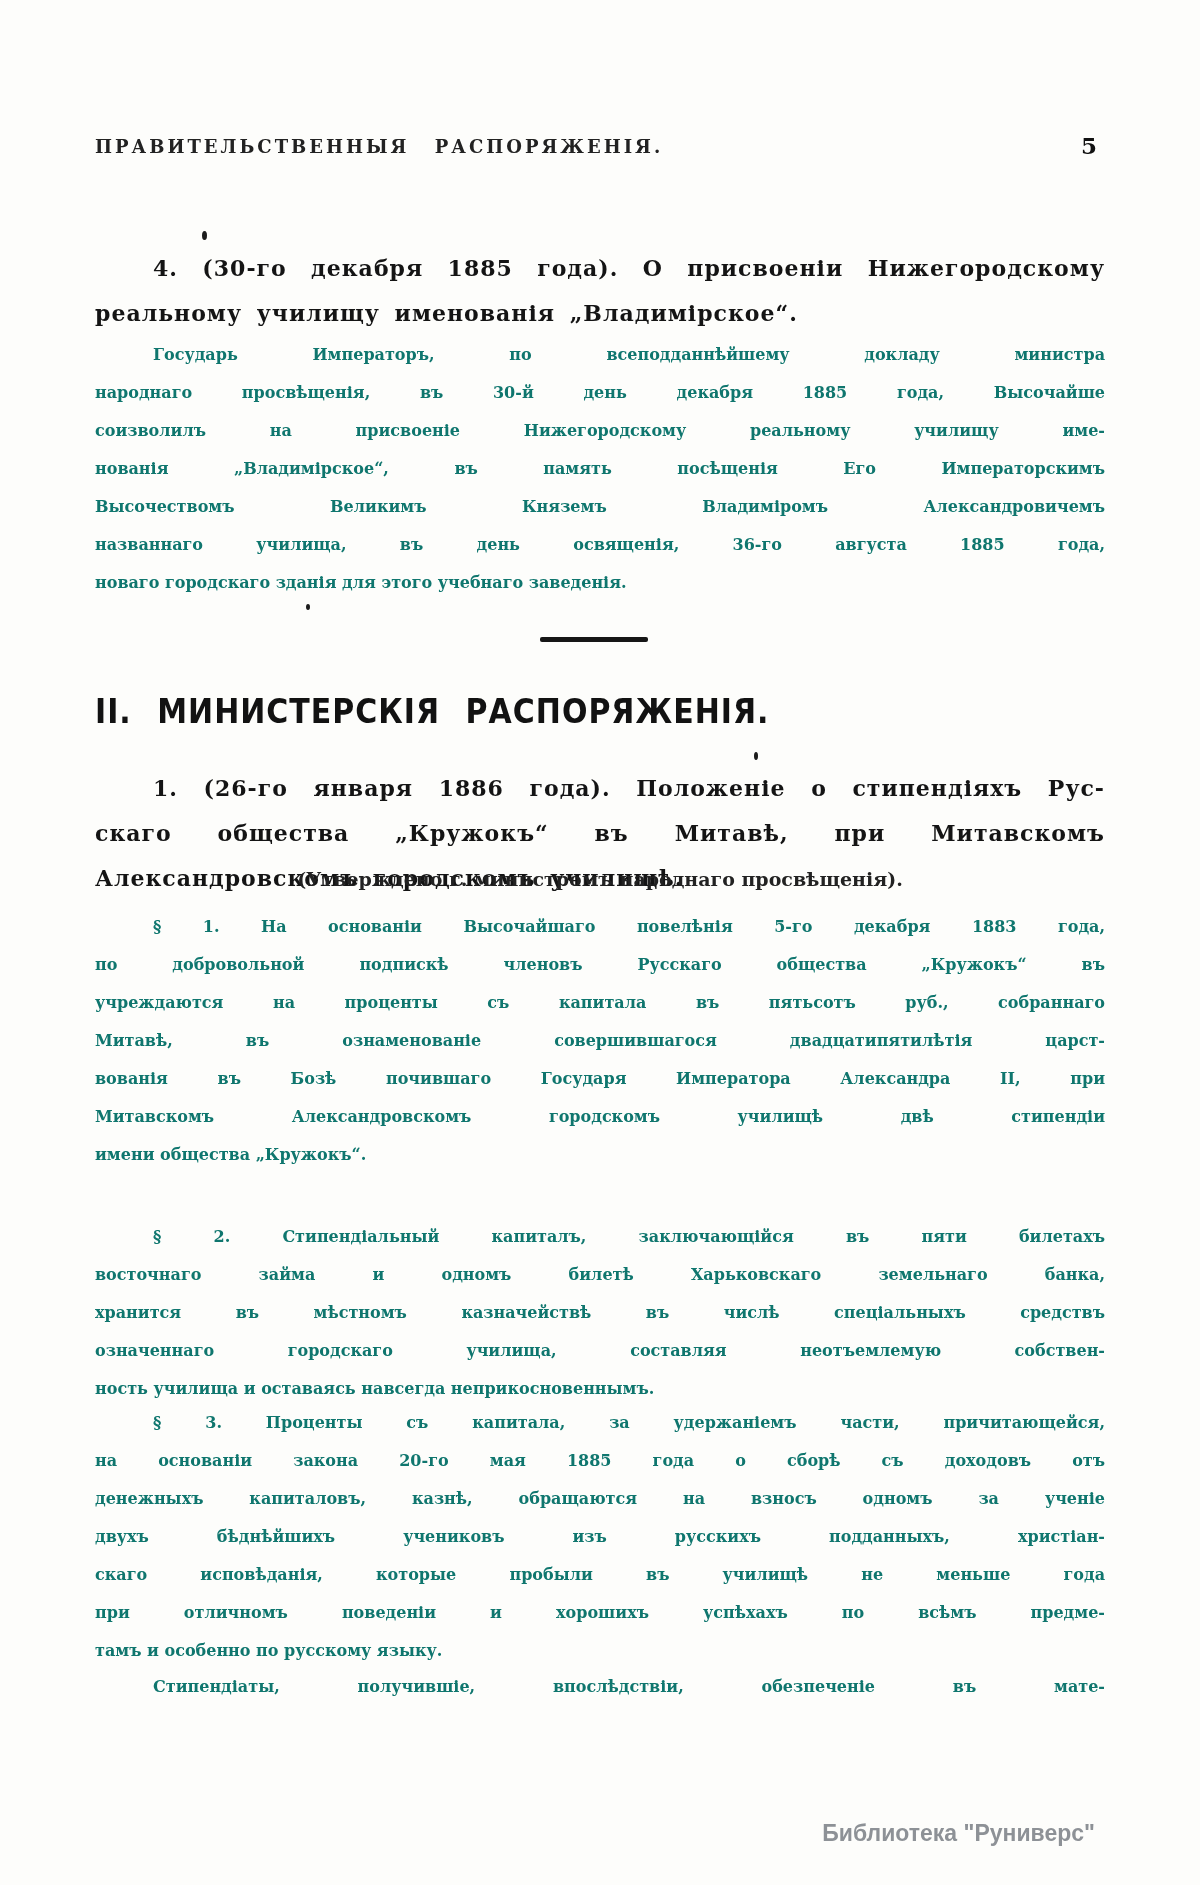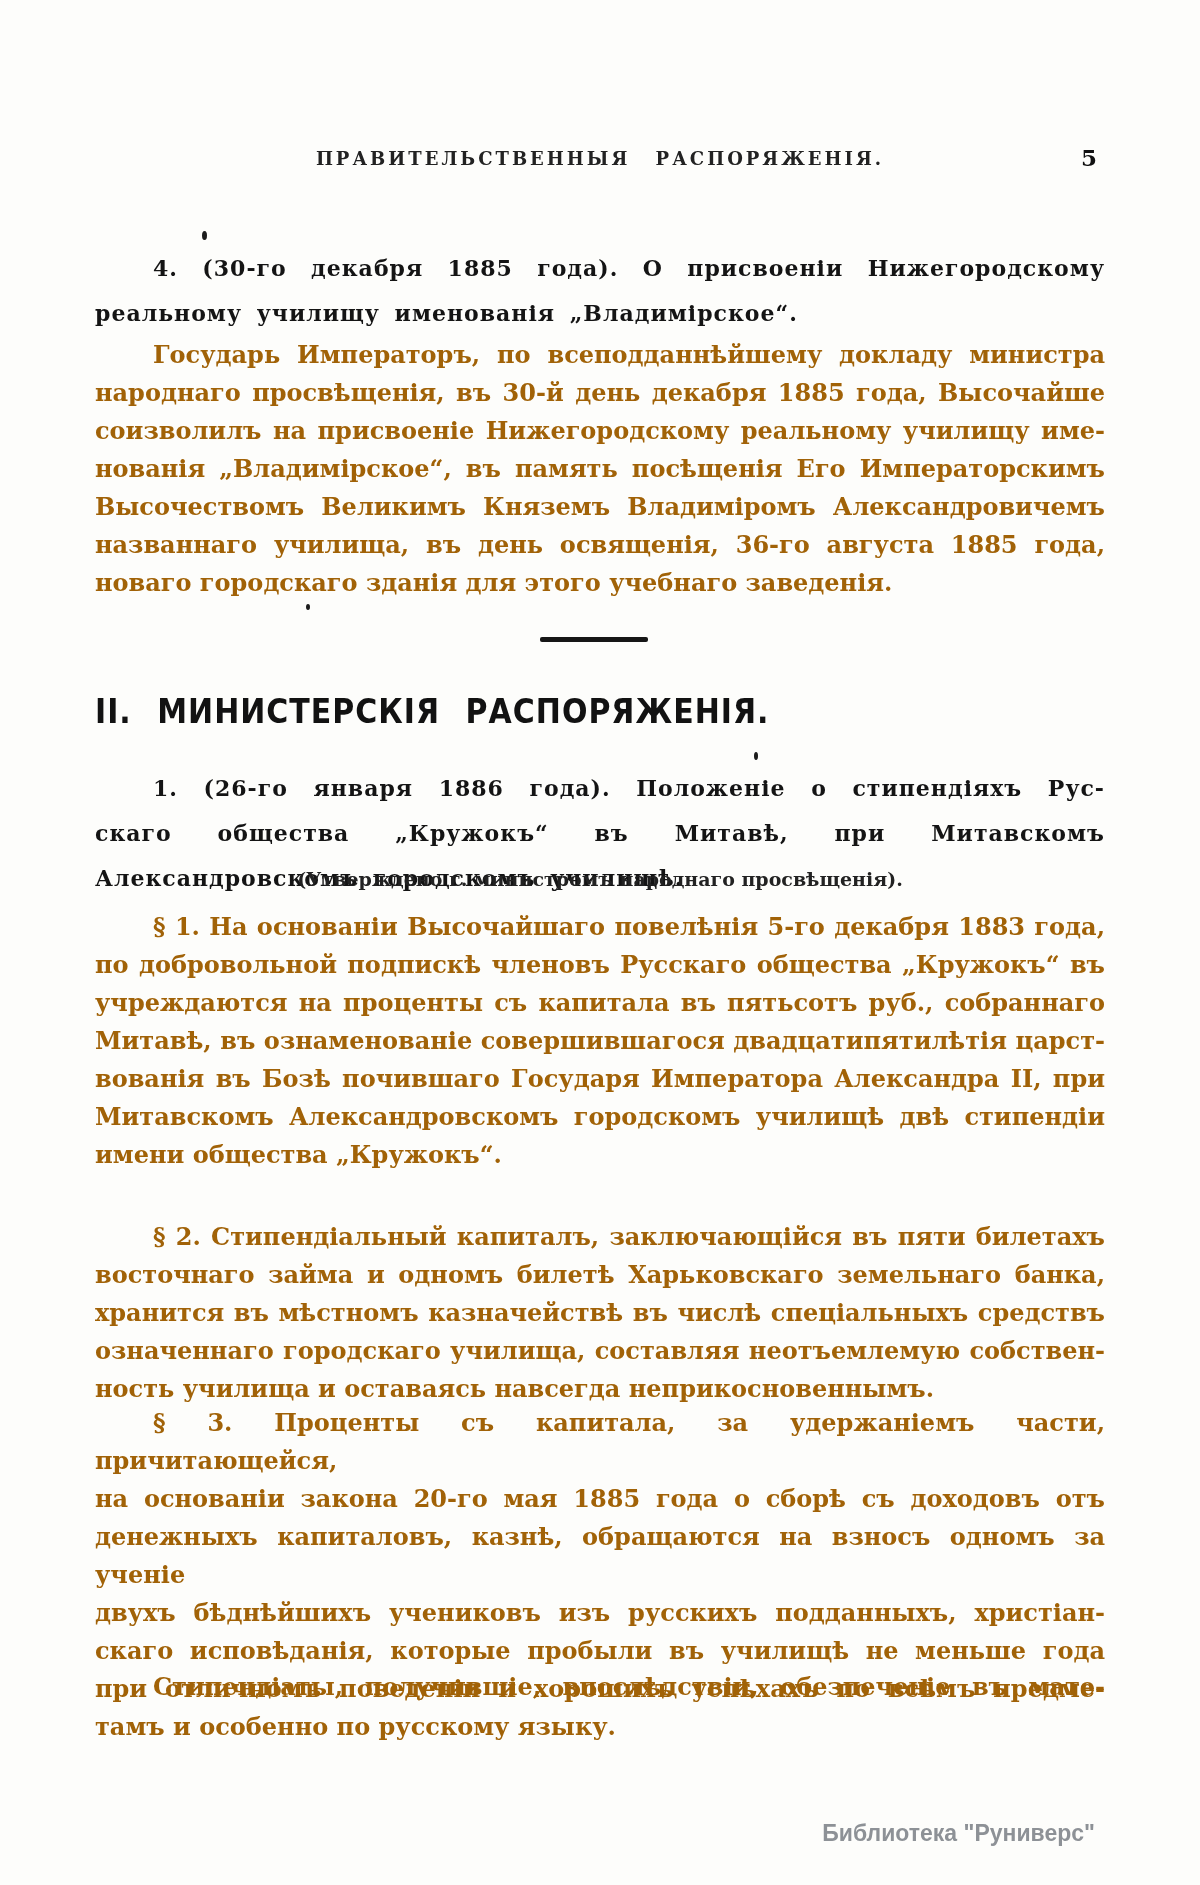--- a/index.html
+++ b/index.html
@@ -4,33 +4,33 @@
 <style>
   html,body{margin:0;padding:0;}
   body{
     width:1200px;height:1885px;position:relative;
     background:#fdfdfb;color:#1b1b1b;
     font-family:"DejaVu Serif", serif;
     overflow:hidden;
   }
   .abs{position:absolute;left:95px;width:1010px;}
   
-  .running-header{top:148px;display:flex;justify-content:center;align-items:flex-start;}
+  .running-header{top:136px;display:flex;justify-content:flex-start;align-items:flex-start;}
   .running-title{
     font-size:18px;font-weight:bold;letter-spacing:3px;word-spacing:16px;
     color:#222;
   }
   .page-number{
     position:absolute;right:8px;top:-4px;
     font-size:23px;font-weight:bold;color:#111;
   }
   
   .tline{
     text-align:justify;text-align-last:justify;
-    font-size:24px;font-weight:bold;line-height:38px;color:#a16207;
+    font-size:16px;font-weight:bold;line-height:38px;color:#0f766e;
   }
   .tline.tlast{text-align-last:left;}
   .tline.indent{text-indent:58px;}
   
   .decree-title .tline{
     font-size:22px;line-height:45px;letter-spacing:1px;word-spacing:6px;color:#141414;
   }
   
   .divider{
     position:absolute;left:540px;top:637px;width:108px;height:5px;

